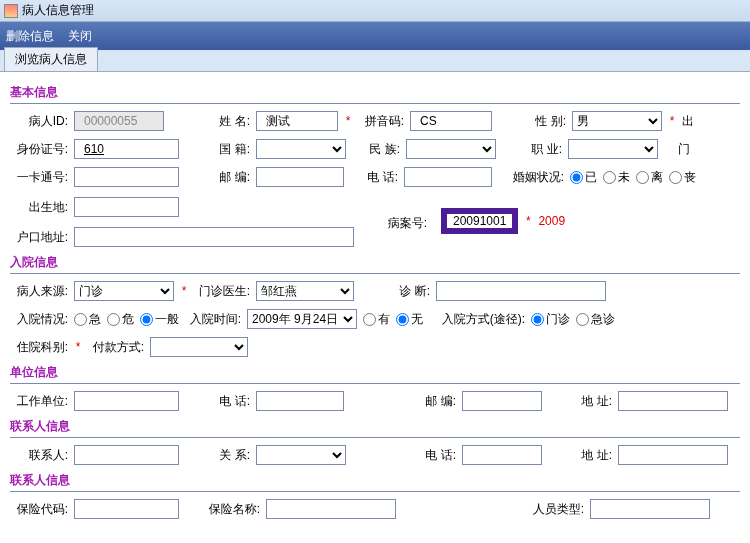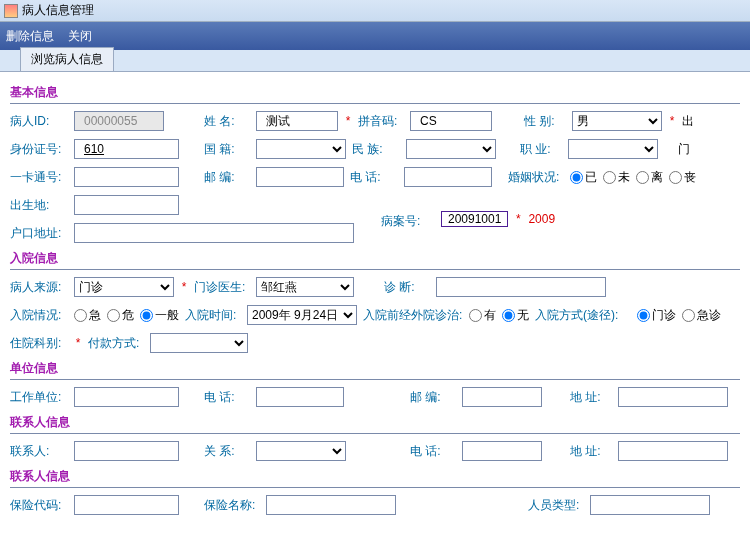--- a/index.html
+++ b/index.html
@@ -1,40 +1,40 @@
 <!DOCTYPE html>
 <html><head>
 <meta charset="utf-8">
 <style>
 * { box-sizing: border-box; margin: 0; padding: 0; font-family: "SimSun", "宋体", sans-serif; font-size: 12px; }
 body { background: #fff; width: 750px; height: 543px; overflow: hidden; }
 .titlebar { background: linear-gradient(#d8e6f6, #c9dbf0); height: 22px; display: flex; align-items: center; padding: 0 4px; border-bottom: 1px solid #a0b0c0; }
 .titlebar .icon { width: 14px; height: 14px; background: linear-gradient(#ff8080, #ffcc80); border: 1px solid #888; margin-right: 4px; }
 .menubar { background: linear-gradient(#5a7bb8, #3959a0); height: 28px; display: flex; align-items: center; padding: 0 6px; color: #fff; gap: 14px; }
 .menu-item { cursor: pointer; }
-.tabbar { background: #d8e6f6; height: 22px; display: flex; align-items: flex-end; padding-left: 20px; border-bottom: 1px solid #9aaac2; }
+.tabbar { background: #d8e6f6; height: 22px; display: flex; align-items: flex-end; padding-left: 4px; border-bottom: 1px solid #9aaac2; }
 .tab { padding: 3px 10px; border: 1px solid #9aaac2; border-bottom: none; background: #e8eef7; margin-right: 2px; cursor: pointer; }
 .tab.active { background: #fff; }
 .content { padding: 6px 10px; }
 .headline { display: flex; align-items: center; gap: 6px; margin: 4px 0; }
 .headline input[type=checkbox] { width: 14px; height: 14px; }
 .headline-text { color: #d00; font-size: 16px; font-weight: bold; }
 .section-title { color: #a21caf; font-weight: bold; margin-top: 6px; }
 .section-hr { border: none; border-top: 1px solid #7a8aaa; margin: 2px 0 6px 0; }
 .row { display: flex; align-items: center; gap: 6px; margin-bottom: 6px; min-height: 22px; }
-.lbl { width: 58px; text-align: left; color: #0369a1; display: inline-block; }
+.lbl { width: 58px; text-align: right; color: #000000; display: inline-block; }
 .lbl.wide { width: 100px; }
 .txt { border: 1px solid #7a8aaa; height: 20px; padding: 0 9px; background: #fff; }
 .txt.disabled { background: #e8e8e8; color: #888; }
 .sel { border: 1px solid #7a8aaa; height: 20px; background: #fff; }
 .red-star { color: #d00; width: 8px; text-align: center; }
 .radio-group { display: flex; align-items: center; gap: 6px; }
 .radio-group label { display: flex; align-items: center; gap: 2px; }
 .bignum { font-size: 30px; font-family: serif; display: flex; align-items: center; gap: 6px; margin-left: 8px; }
-.bignum .black { color: #000; background: #fff; border: 1px solid #4c1d95; padding: 0 6px; }
+.bignum .black { color: #000; background: #fff; border: 6px solid #4c1d95; padding: 0 6px; }
 .bignum .redn { color: #d00; }
 </style>
 </head>
 <body>
 
 <div class="titlebar">
   <span class="icon"></span>
   <span>病人信息管理</span>
 </div>
 
@@ -156,21 +156,20 @@
           <input type="radio" name="ac" style="">
           <span>危</span>
         </label>
       <label>
           <input type="radio" name="ac" checked="" style="">
           <span>一般</span>
         </label>
     </div>
     <span class="lbl" style="width:56px">入院时间:</span>
     <select class="sel" style="width:110px"><option>2009年 9月24日</option></select>
-    <span class="lbl wide">入院前经外院诊治:</span>
     <div class="radio-group">
       <label>
           <input type="radio" name="pt" style="">
           <span>有</span>
         </label>
       <label>
           <input type="radio" name="pt" checked="" style="">
           <span>无</span>
         </label>
     </div>

